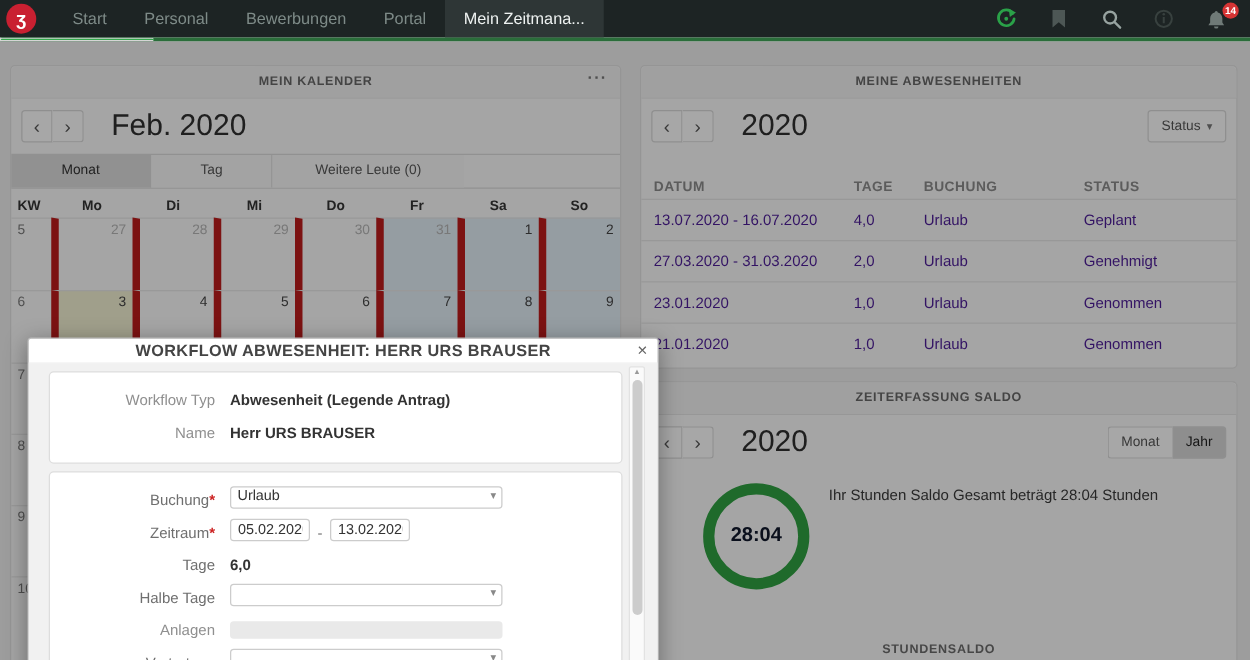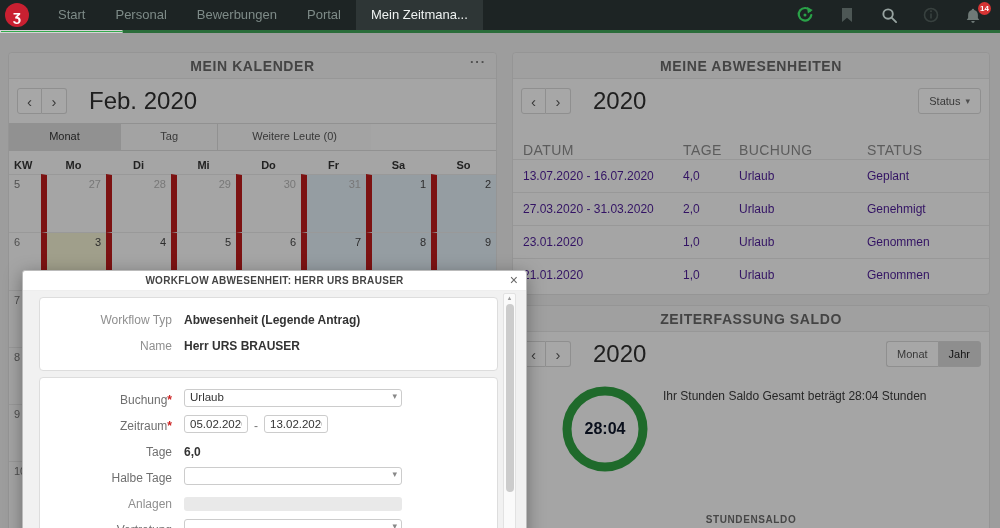--- a/index.html
+++ b/index.html
@@ -13,21 +13,21 @@
   .nav-item.active { background:#2e3636; color:#eef2f1; }
   .nav-right { margin-left:auto; display:flex; align-items:center; gap:24px; padding-right:18px; }
   .nav-ico { width:18px; height:18px; position:relative; display:flex; align-items:center; justify-content:center; }
   .badge { position:absolute; top:-4px; right:-9px; min-width:13px; height:13px; border-radius:7px; background:#d63434; color:#fff; font-size:8px; font-weight:bold; display:flex; align-items:center; justify-content:center; padding:0 0; }
   .accent-line { position:absolute; top:30px; left:0; width:1000px; height:3px; background:#2a6d3a; z-index:70; }
   .accent-line .seg { position:absolute; left:0; top:0; width:123px; height:3px; background:#33ab4c; }
 
   
   .panel { position:absolute; background:#f6f6f6; border:1px solid #dedede; border-radius:4px; }
   .panel-head { height:26px; background:#efefef; border-bottom:1px solid #e2e2e2; border-radius:4px 4px 0 0; display:flex; align-items:center; justify-content:center; position:relative; }
-  .panel-title { font-size:14px; font-weight:bold; color:#666; letter-spacing:.6px; }
+  .panel-title { font-size:10px; font-weight:bold; color:#666; letter-spacing:.6px; }
   .kebab { position:absolute; right:10px; top:1px; color:#777; font-size:13px; font-weight:bold; letter-spacing:1px; cursor:pointer; }
   .toolbar { display:flex; align-items:center; margin:8px 8px 0 8px; height:28px; }
   .navbtns { display:flex; }
   .navbtn { width:25px; height:26px; background:#fafafa; border:1px solid #d5d5d5; color:#555; font-size:15px; display:flex; align-items:center; justify-content:center; cursor:pointer; }
   .navbtn:first-child { border-radius:3px 0 0 3px; }
   .navbtn:last-child { border-radius:0 3px 3px 0; border-left:none; }
   .big-period { font-size:24px; font-weight:normal; color:#2f2f2f; margin-left:22px; }
 
   
   #cal { left:8px; top:52px; width:489px; height:500px; }
@@ -42,40 +42,40 @@
   .cc.c0 { border-left:none; text-align:left; padding-left:5px; color:#777; }
   .cc.muted { color:#b3b3b3; }
   .cc.wkend { background:#dfeaf2; }
   .cc.today { background:#efedcf; }
 
   
   #abs { left:512px; top:52px; width:478px; height:243px; }
   .status-btn { margin-left:auto; background:#fafafa; border:1px solid #d5d5d5; border-radius:3px; height:26px; padding:0 10px; font-size:11px; color:#555; display:flex; align-items:center; gap:5px; cursor:pointer; }
   .tbl { position:absolute; left:0; right:0; top:88px; }
   .tbl-head, .tbl-row { display:grid; grid-template-columns:160px 56px 128px 1fr; padding:0 10px; align-items:center; }
-  .tbl-head { height:18px; font-size:14px; font-weight:normal; color:#8a8a8a; letter-spacing:.4px; }
+  .tbl-head { height:18px; font-size:11px; font-weight:bold; color:#8a8a8a; letter-spacing:.4px; }
   .tbl-row { height:33px; font-size:12px; color:#4c1d95; border-top:1px solid #e3e3e3; cursor:pointer; }
 
   
   #saldo { left:512px; top:305px; width:478px; height:230px; }
   .seggroup { margin-left:auto; display:flex; }
   .seg { height:26px; padding:0 10px; line-height:25px; font-size:11px; color:#555; background:#fafafa; border:1px solid #d5d5d5; cursor:pointer; }
   .seg:first-child { border-radius:3px 0 0 3px; border-right:none; }
   .seg:last-child { border-radius:0 3px 3px 0; }
   .seg.active { background:#d4d4d4; color:#222; }
   .gauge-wrap { position:absolute; left:48px; top:79px; width:88px; height:88px; }
   .gauge-val { position:absolute; left:0; top:0; width:88px; height:88px; display:flex; align-items:center; justify-content:center; font-size:16px; font-weight:bold; color:#0f172a; }
   .saldo-summary { position:absolute; left:150px; top:83px; width:330px; font-size:12px; color:#3a3a3a; }
   .saldo-footer { position:absolute; left:0; right:0; top:208px; text-align:center; font-size:10px; font-weight:bold; color:#6b6b6b; letter-spacing:.6px; }
 
   
   .overlay { position:absolute; left:0; top:33px; width:1000px; height:495px; background:rgba(0,0,0,.33); z-index:40; }
   .modal { position:absolute; left:22px; top:270px; width:505px; height:300px; background:#fff; border:1px solid #bbb; border-radius:3px; box-shadow:0 4px 18px rgba(0,0,0,.35); z-index:60; }
   .m-titlebar { height:20px; display:flex; align-items:center; justify-content:center; position:relative; border-bottom:1px solid #eee; }
-  .m-title { font-size:10px; font-weight:bold; color:#444; letter-spacing:.3px; }
+  .m-title { font-size:13px; font-weight:bold; color:#444; letter-spacing:.3px; }
   .m-close { position:absolute; right:8px; top:0; height:20px; line-height:19px; font-size:14px; color:#666; cursor:pointer; }
   .m-body { position:absolute; left:0; right:0; top:20px; bottom:0; background:#f1f1f1; padding:6px 28px 0 16px; }
   .card { background:#fff; border:1px solid #ddd; border-radius:4px; padding:8px 10px; }
   .card + .card { margin-top:6px; }
   .frow { display:flex; align-items:flex-end; height:17px; margin:4px 0 9px 0; }
   .flbl { width:122px; text-align:right; margin-right:12px; font-size:12px; color:#8f8f8f; white-space:nowrap; flex:none; }
   .flbl.dk { color:#6f6f6f; }
   .req { color:#cc2222; font-weight:bold; }
   .fval { font-size:12px; font-weight:bold; color:#333; }
   .sel { width:218px; height:18px; background:#fff; border:1px solid #ccc; border-radius:3px; font-size:11.5px; color:#333; padding:1px 16px 0 5px; position:relative; cursor:pointer; }

